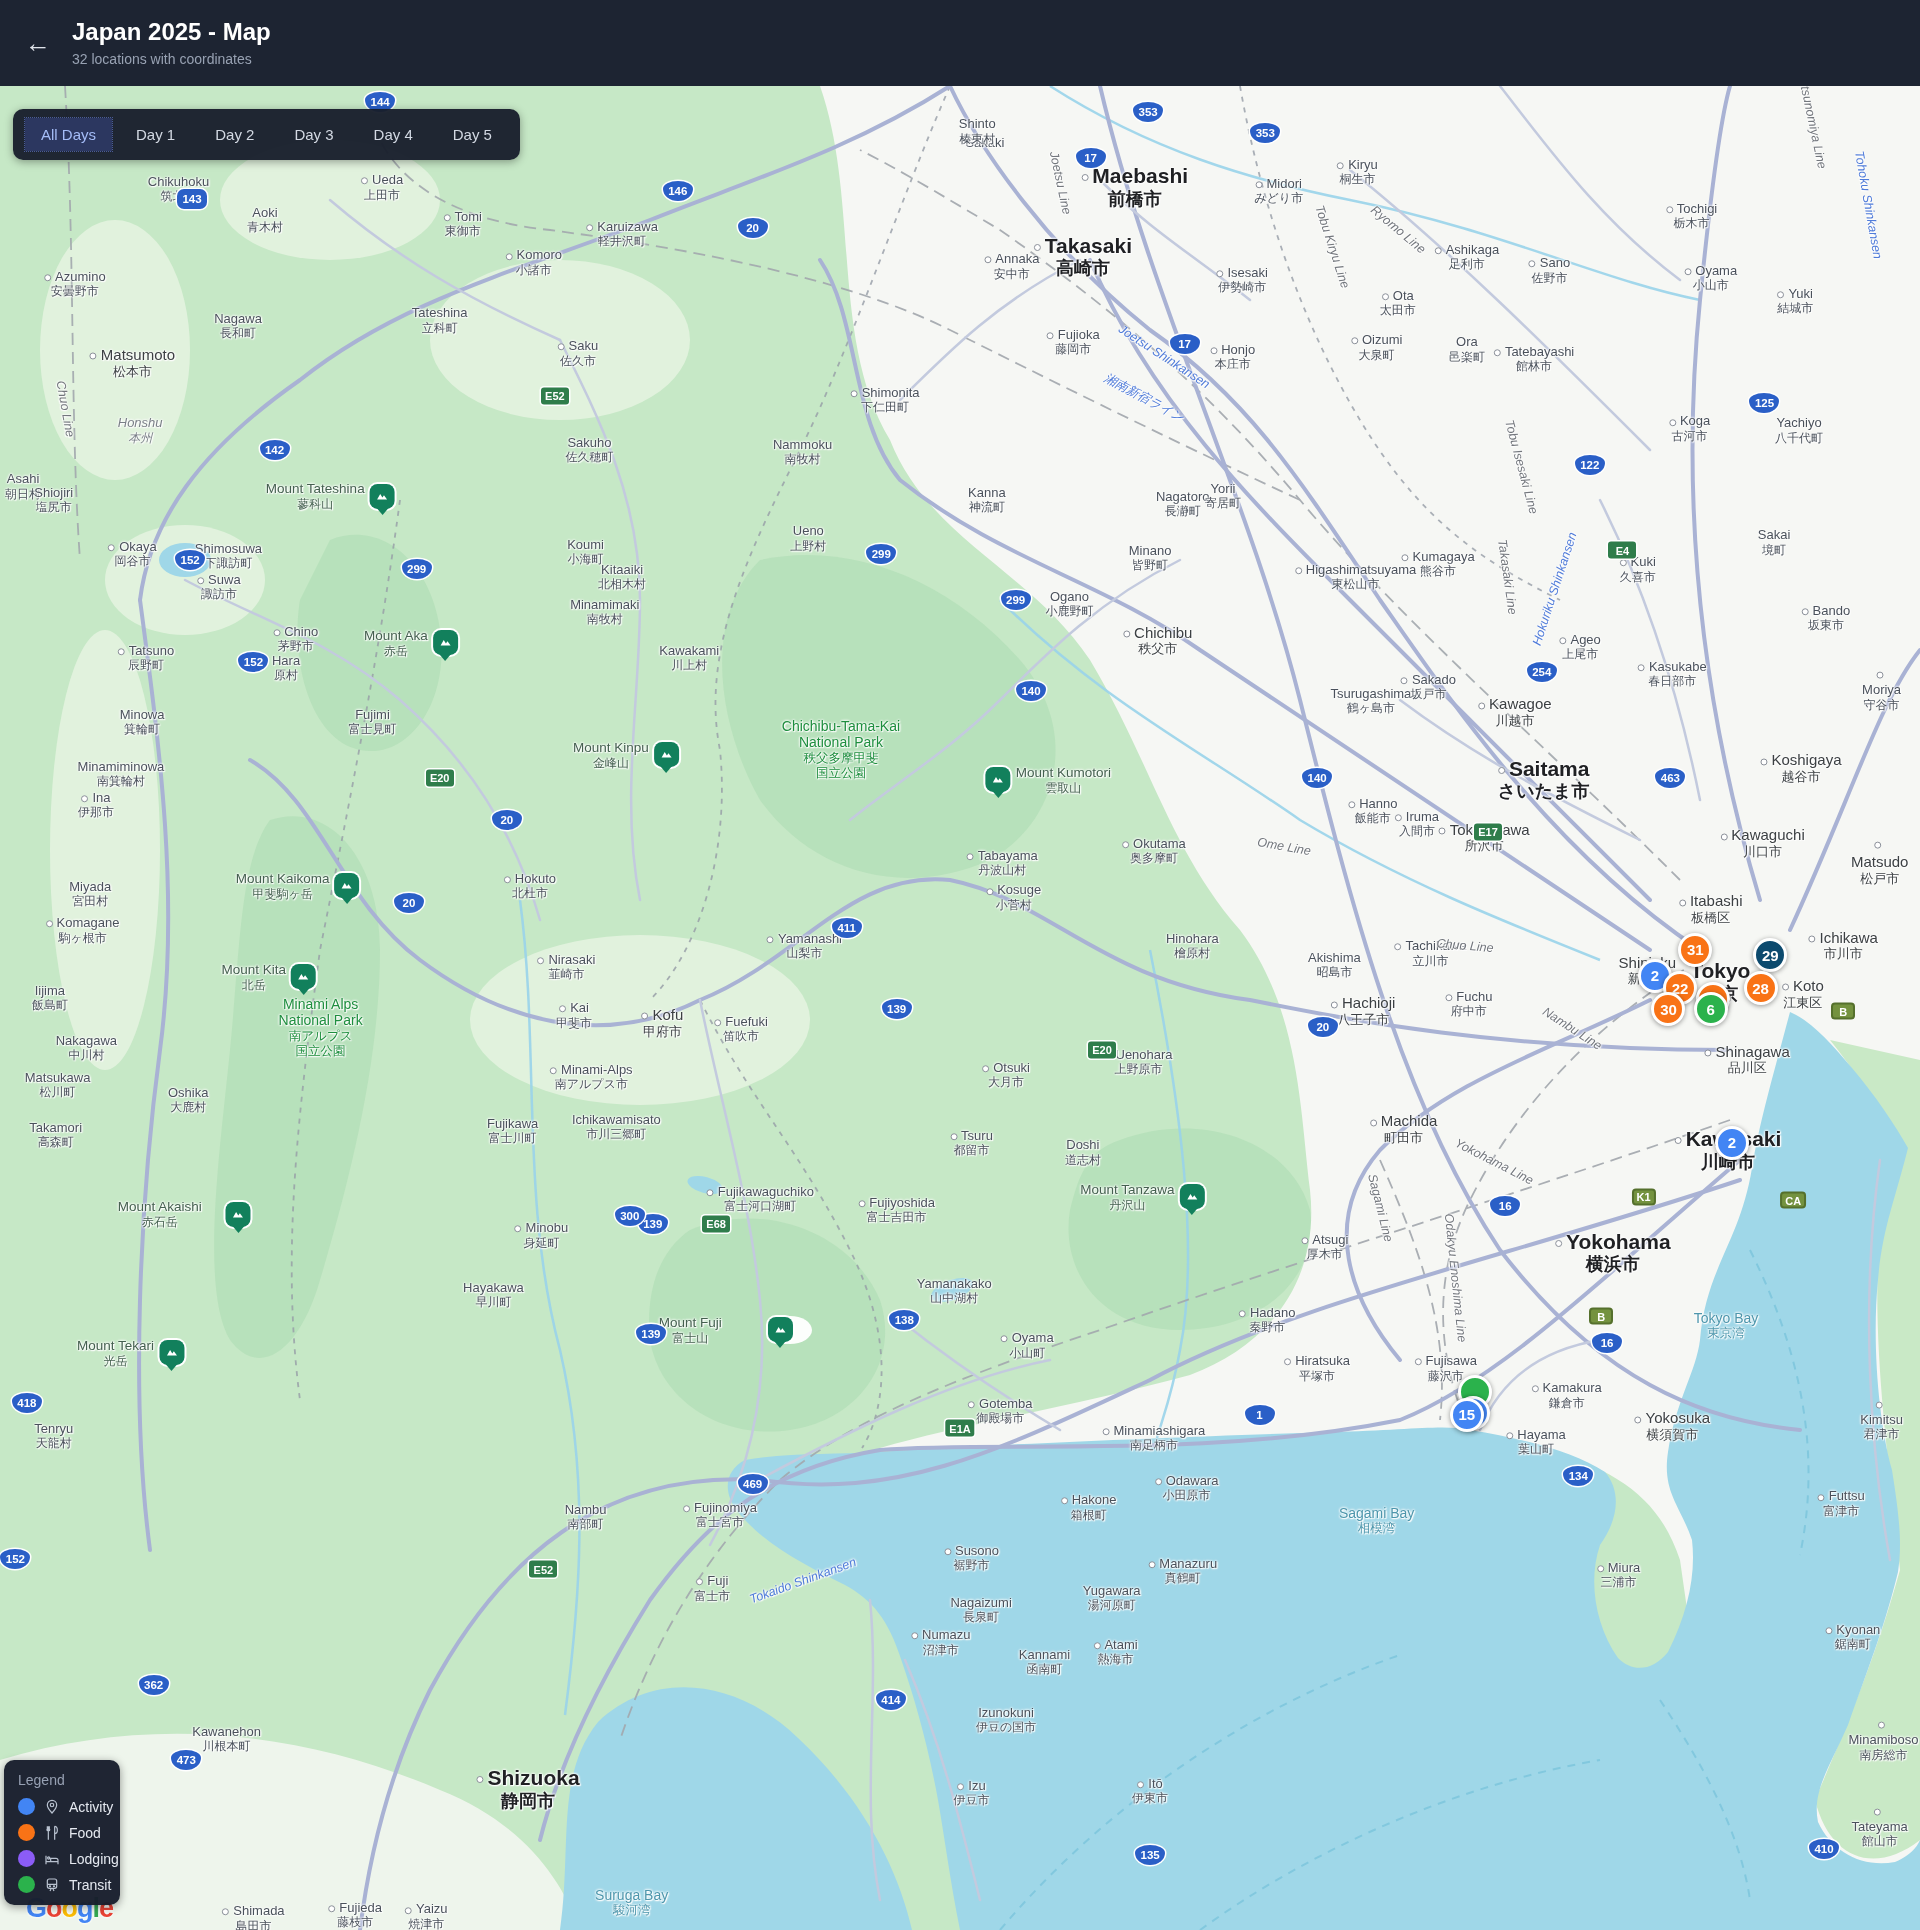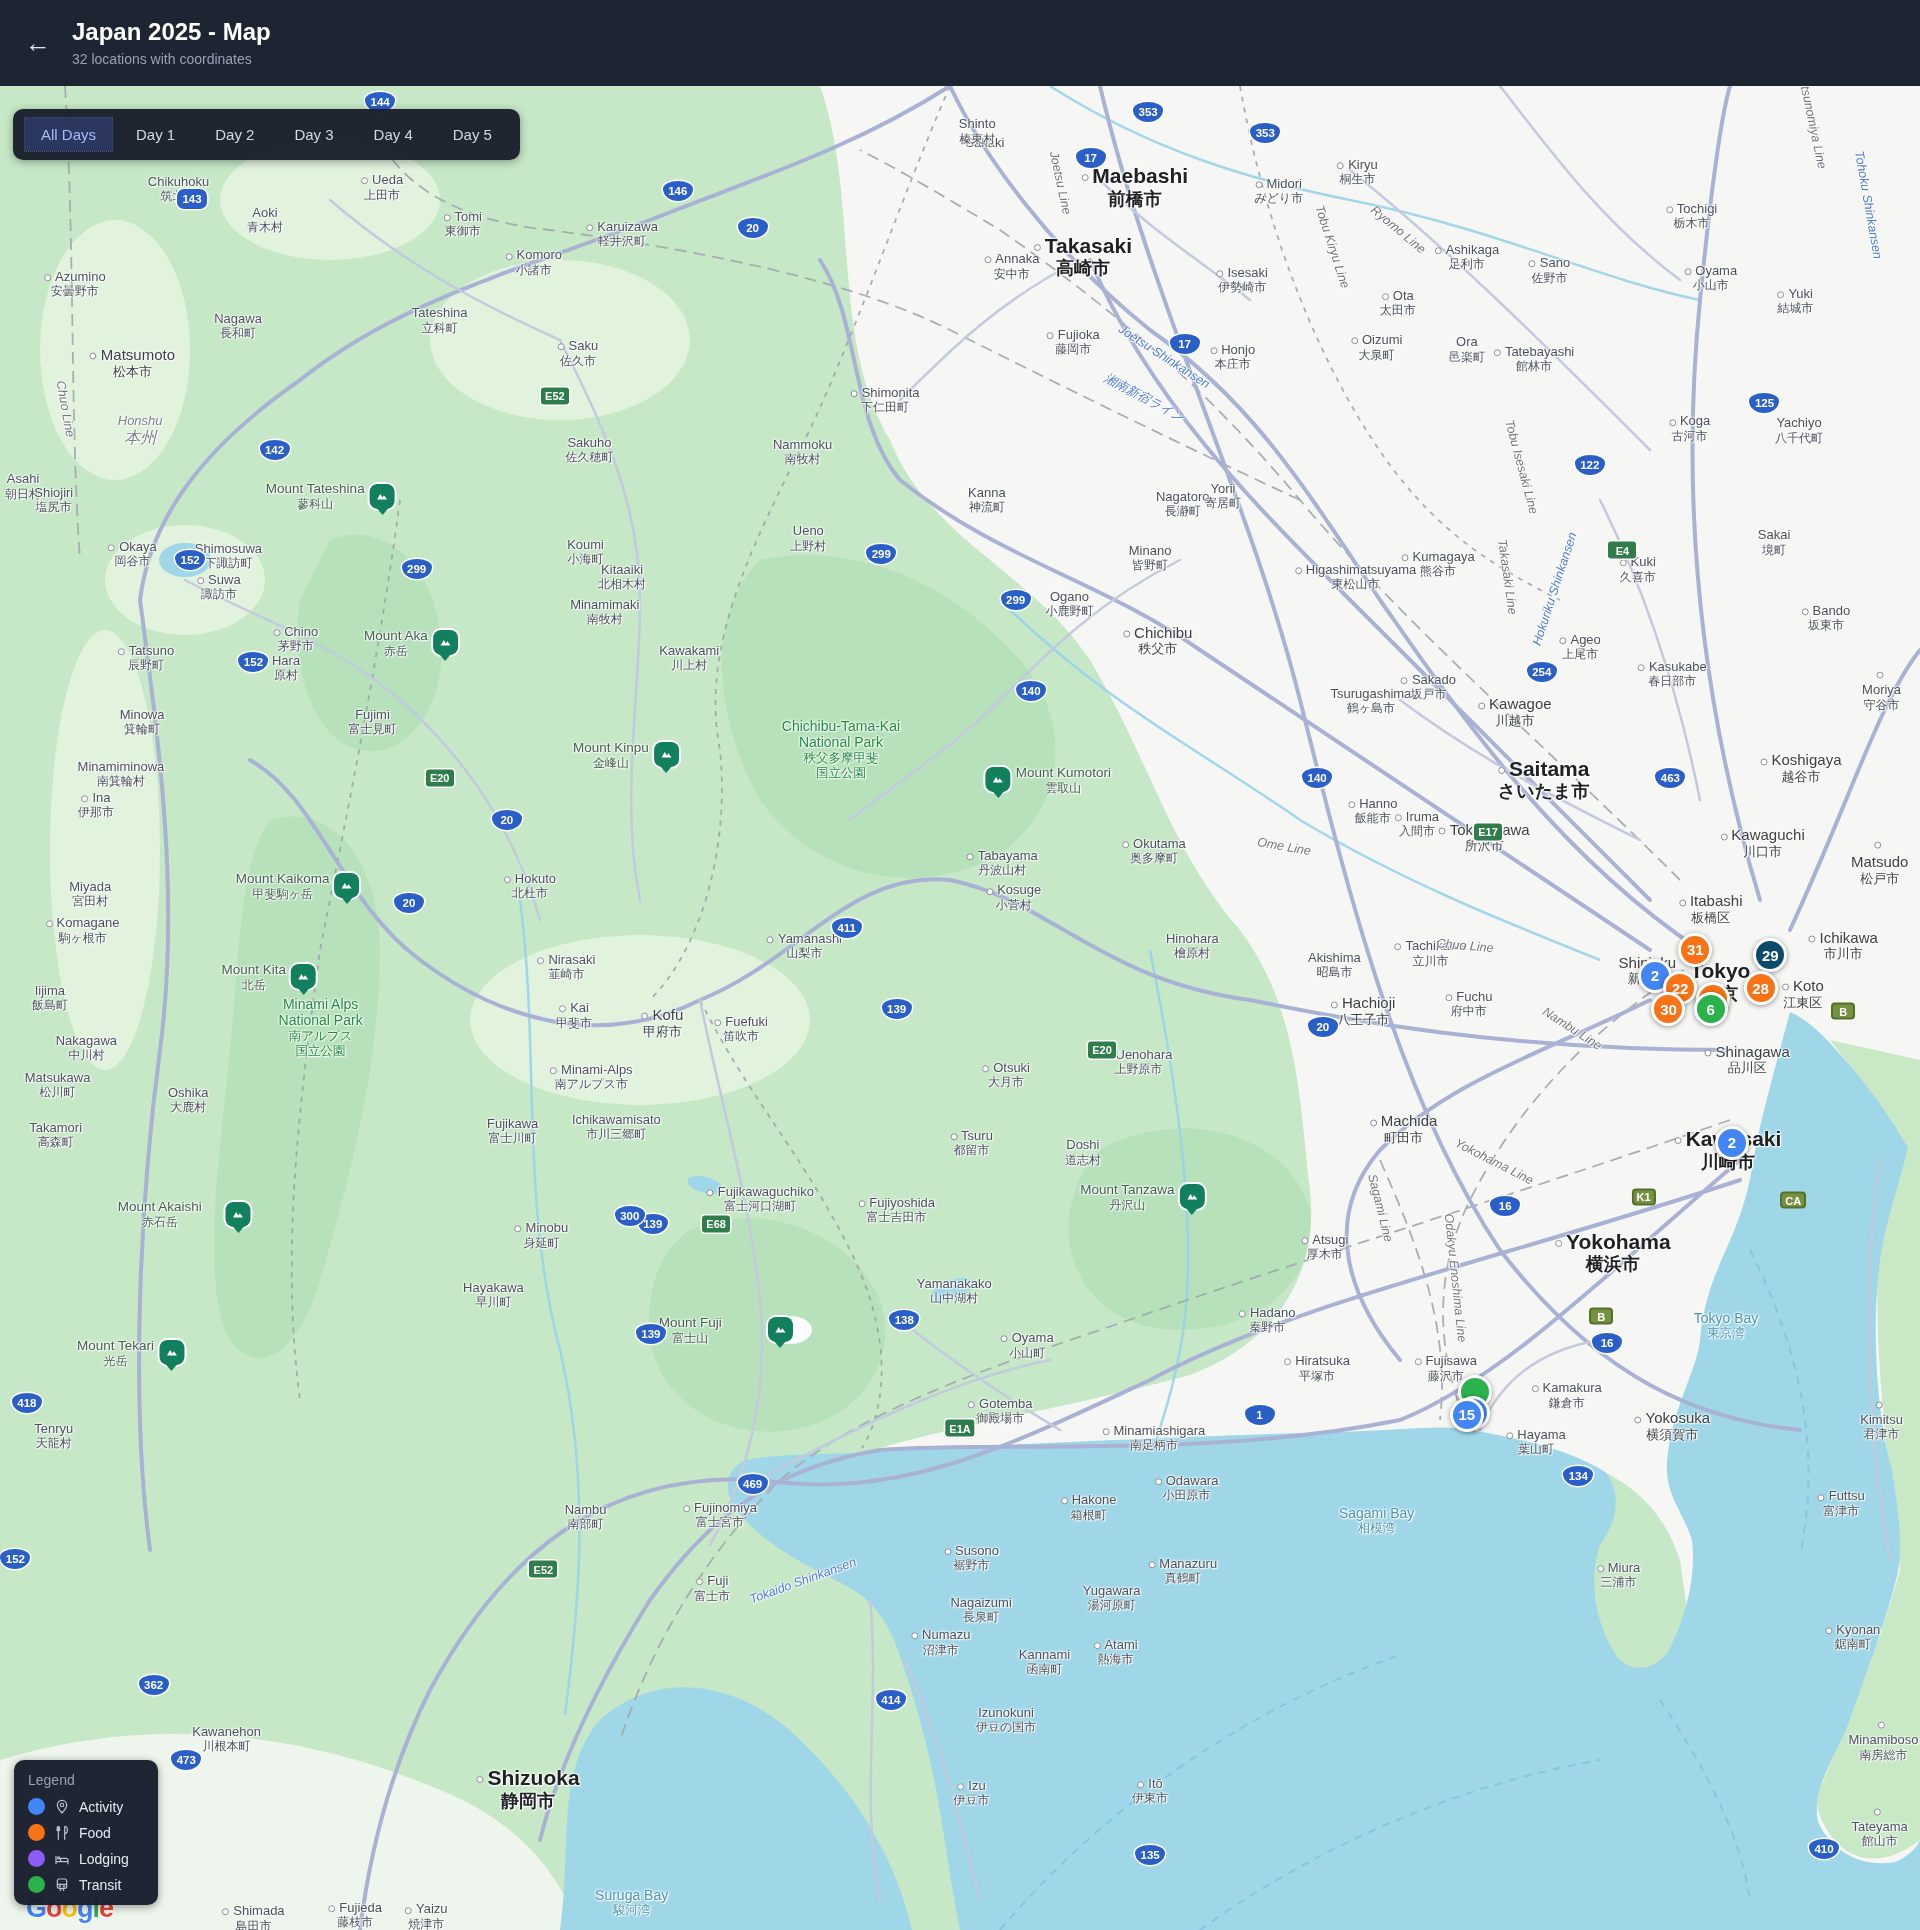--- a/index.html
+++ b/index.html
@@ -32,21 +32,21 @@
        text-shadow:0 0 3px #fff,0 0 3px #fff,0 0 2px #fff,1px 1px 1px #fff;}
   .lbl .en{display:block;}
   .lbl .jp{display:block;}
   .t-town .en{font-size:13px;color:#4a515b;} .t-town .jp{font-size:12px;color:#4a515b;}
   .t-city .en{font-size:15px;color:#3c4043;} .t-city .jp{font-size:13px;color:#3c4043;}
   .t-big  .en{font-size:21px;color:#202124;font-weight:700;}
   .t-big  .jp{font-size:18px;color:#202124;font-weight:700;}
   .t-mtn  .en{font-size:13.5px;color:#44604f;} .t-mtn .jp{font-size:12px;color:#44604f;}
   .t-park .en{font-size:14px;color:#1e8e3e;} .t-park .jp{font-size:12.5px;color:#1e8e3e;}
   .t-water .en{font-size:14px;color:#4d96ac;} .t-water .jp{font-size:12.5px;color:#4d96ac;}
-  .t-region .en{font-size:13px;color:#7a7f87;font-style:italic;} .t-region .jp{font-size:16px;color:#7a7f87;font-style:italic;}
+  .t-region .en{font-size:13px;color:#7a7f87;font-style:italic;} .t-region .jp{font-size:12px;color:#7a7f87;font-style:italic;}
   .t-rail .en{font-size:12.5px;color:#73777d;font-style:italic;white-space:nowrap;}
   .t-shink .en{font-size:12.5px;color:#4f7bd9;font-style:italic;white-space:nowrap;}
 
   .dot{display:inline-block;width:7px;height:7px;border-radius:50%;background:#fff;
        border:1.5px solid #8b9099;vertical-align:middle;margin-right:4px;}
 
   .mtnwrap{display:flex;align-items:center;gap:5px;}
   .mpin{width:25px;height:25px;border-radius:8px;background:#12805c;position:relative;flex:0 0 auto;
         display:flex;align-items:center;justify-content:center;box-shadow:0 0 0 2px #fff;}
   .mpin:after{content:"";position:absolute;left:50%;bottom:-6px;transform:translateX(-50%);
@@ -59,21 +59,21 @@
   .sh-e{min-width:28px;height:17px;padding:0 4px;background:#2f7d4b;font-size:11px;border-radius:3px;
         box-shadow:0 0 0 1.5px #fff;}
   .sh-o{min-width:24px;height:17px;padding:0 3px;background:#74923f;font-size:11px;border-radius:4px;
         border:2px solid #55702c;}
 
   .marker{position:absolute;z-index:30;width:34px;height:34px;border-radius:50%;border:3px solid #fff;
       transform:translate(-50%,-50%);display:flex;align-items:center;justify-content:center;
       color:#fff;font-weight:700;font-size:15px;box-shadow:0 1px 5px rgba(0,0,0,.4);cursor:pointer;}
 
   
-  #legend{position:absolute;left:14px;top:1760px;width:144px;z-index:50;background:rgba(24,30,44,.97);
+  #legend{position:absolute;left:4px;top:1760px;width:116px;z-index:50;background:rgba(24,30,44,.97);
           border-radius:10px;padding:12px 14px;box-shadow:0 2px 8px rgba(0,0,0,.4);}
   #legend .ltitle{color:#97a1b3;font-size:14px;margin-bottom:10px;}
   .lrow{display:flex;align-items:center;gap:9px;margin-top:9px;}
   .lcirc{width:17px;height:17px;border-radius:50%;flex:0 0 auto;}
   .licon{width:16px;height:16px;flex:0 0 auto;display:flex;}
   .licon svg{width:16px;height:16px;fill:none;stroke:#b9c2d0;stroke-width:1.8;}
   .llabel{color:#e5e9f0;font-size:14px;}
 
   
   #glogo{position:absolute;left:26px;top:1893px;z-index:40;font-size:27px;font-weight:700;

